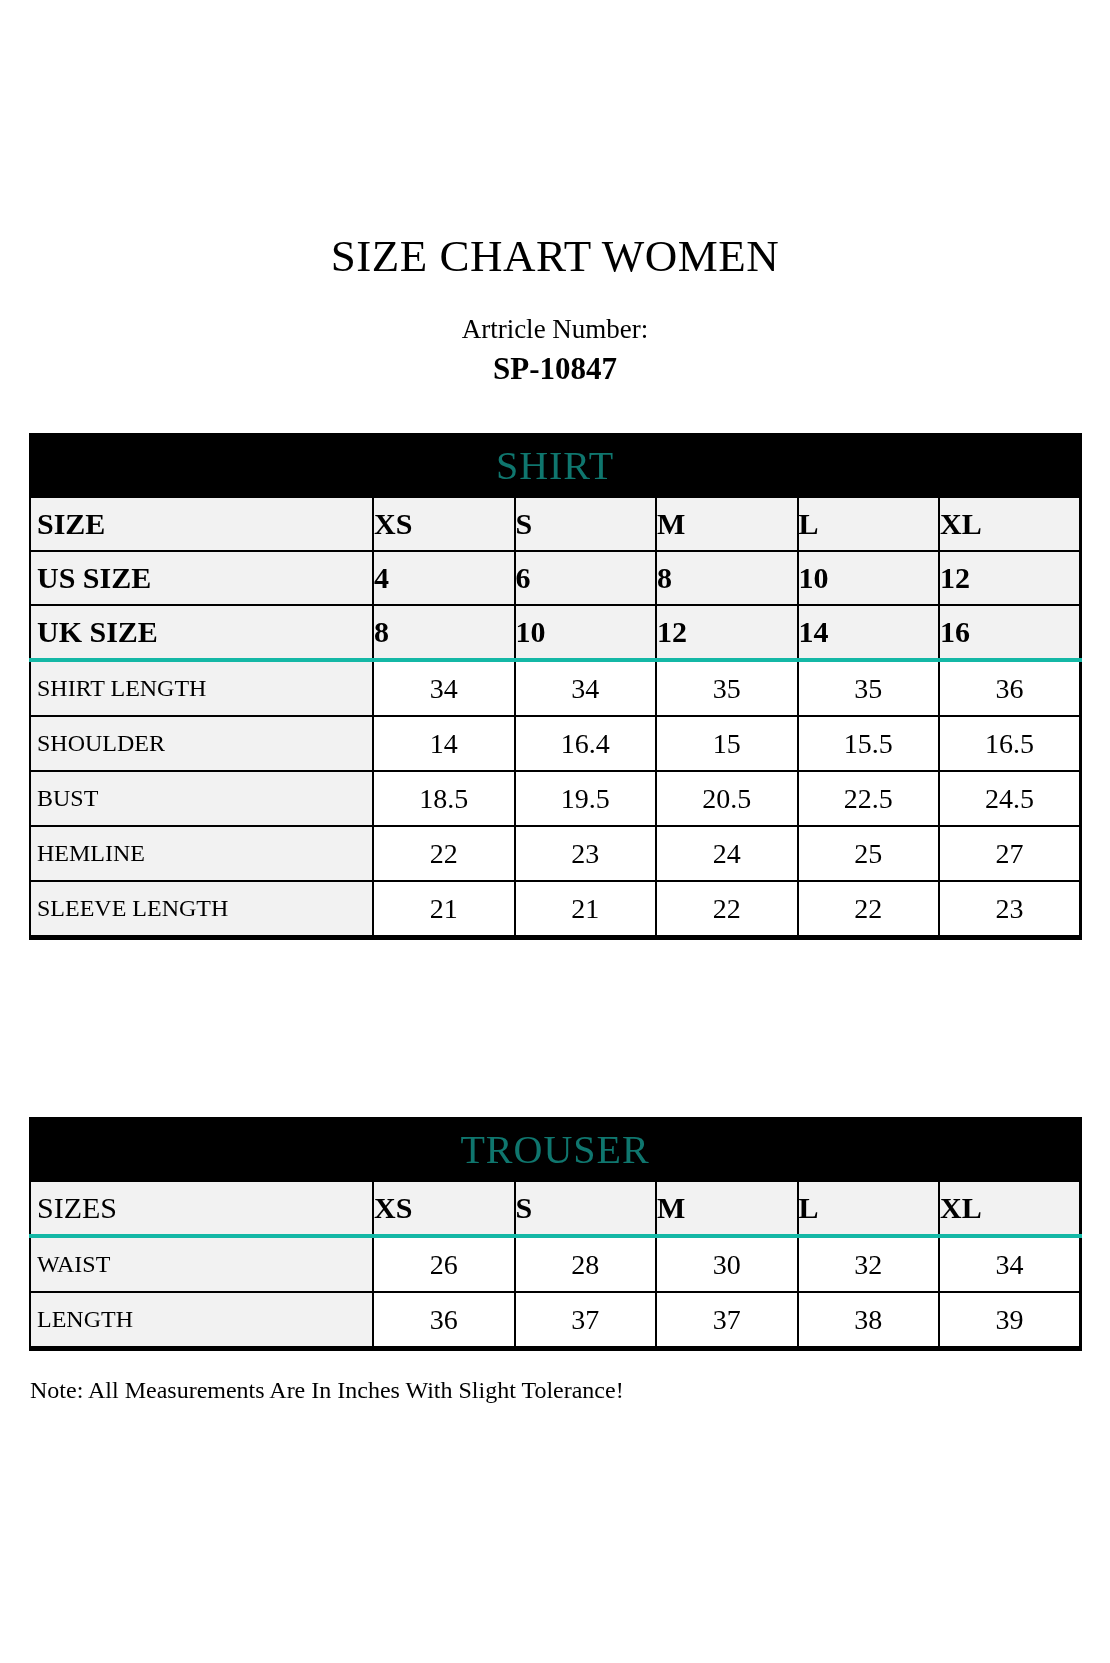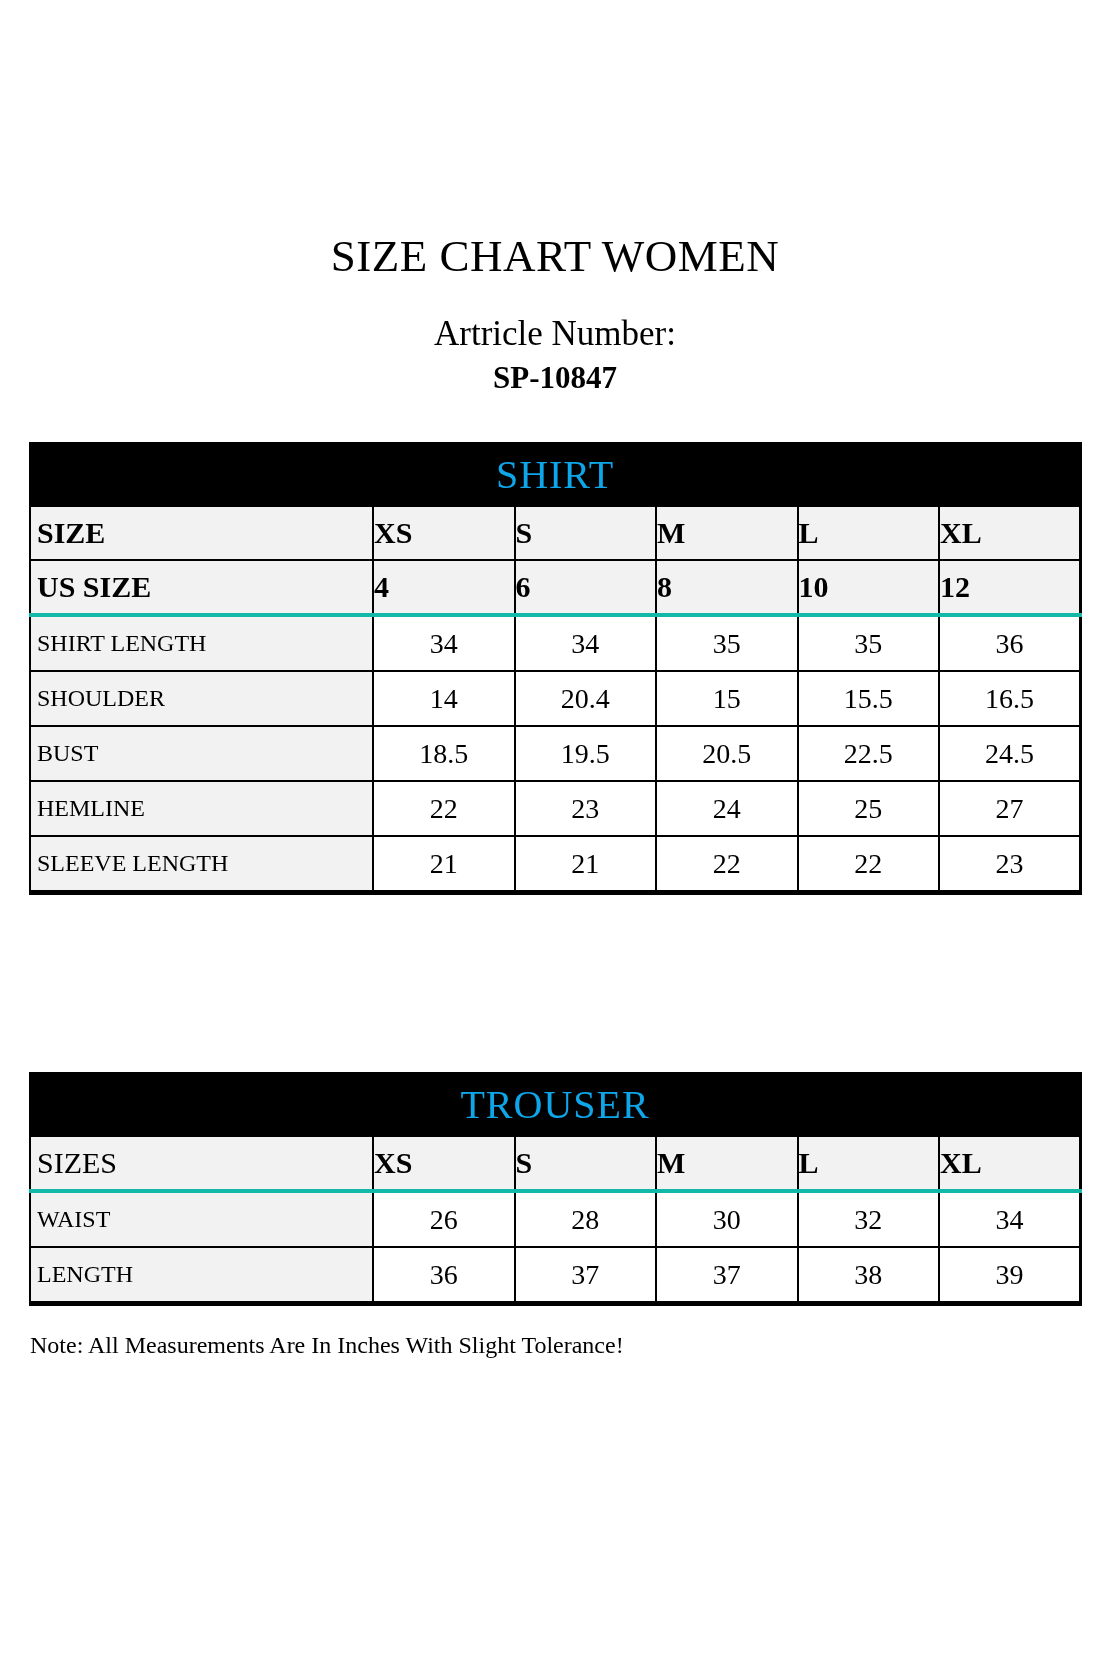--- a/index.html
+++ b/index.html
@@ -4,35 +4,35 @@
 <style>
   html, body { margin: 0; padding: 0; background: #ffffff; }
   body {
     width: 1110px; height: 1663px; overflow: hidden;
     font-family: "Liberation Serif", serif; color: #000000;
   }
   .title {
     margin: 0; padding-top: 230px; text-align: center;
     font-size: 45px; font-weight: normal; letter-spacing: 0.5px;
   }
-  .article-label { margin: 32px 0 0 0; text-align: center; font-size: 35px; }
+  .article-label { margin: 32px 0 0 0; text-align: center; font-size: 27px; }
   .article-number { margin: 6px 0 0 0; text-align: center; font-size: 31px; font-weight: bold; }
 
   table.size-table {
     border-collapse: collapse; table-layout: fixed;
     width: 1053px; margin-left: 29px;
     border: 2px solid #000; border-right: 3px solid #000; border-bottom: 5px solid #000;
   }
   table.shirt   { margin-top: 46px; }
   table.trouser { margin-top: 177px; }
   col.col-label { width: 343px; }
 
   .size-table td { border: 2px solid #000; padding: 0; }
   td.black-header {
-    background: #000000; color: #0ea5e9; text-align: center;
+    background: #000000; color: #0f766e; text-align: center;
     font-size: 40px; height: 61px; letter-spacing: 1px; font-weight: normal;
   }
   tr.size-row td { background: #f2f2f2; height: 52px; }
   tr.size-row td.value-cell { font-weight: bold; font-size: 30px; text-align: left; }
   tr.size-row td.label-cell { font-weight: bold; font-size: 30px; }
   td.label-cell { text-align: left; padding-left: 6px; }
   td.label-regular { font-weight: normal !important; }
   tr.measure-row td { height: 53px; }
   tr.measure-row td.label-cell { background: #f2f2f2; font-size: 24px; font-weight: normal; }
   tr.measure-row td.value-cell { background: #ffffff; font-size: 28px; text-align: center; }
@@ -69,32 +69,40 @@
           <td class="value-cell">XL</td>
         </tr>
         <tr class="size-row">
           <td class="label-cell">US SIZE</td>
           <td class="value-cell">4</td>
           <td class="value-cell">6</td>
           <td class="value-cell">8</td>
           <td class="value-cell">10</td>
           <td class="value-cell">12</td>
         </tr>
+        <tr class="size-row">
+          <td class="label-cell">UK SIZE</td>
+          <td class="value-cell">8</td>
+          <td class="value-cell">10</td>
+          <td class="value-cell">12</td>
+          <td class="value-cell">14</td>
+          <td class="value-cell">16</td>
+        </tr>
         <tr class="measure-row">
           <td class="label-cell label-regular">SHIRT LENGTH</td>
           <td class="value-cell">34</td>
           <td class="value-cell">34</td>
           <td class="value-cell">35</td>
           <td class="value-cell">35</td>
           <td class="value-cell">36</td>
         </tr>
         <tr class="measure-row">
           <td class="label-cell label-regular">SHOULDER</td>
           <td class="value-cell">14</td>
-          <td class="value-cell">20.4</td>
+          <td class="value-cell">16.4</td>
           <td class="value-cell">15</td>
           <td class="value-cell">15.5</td>
           <td class="value-cell">16.5</td>
         </tr>
         <tr class="measure-row">
           <td class="label-cell label-regular">BUST</td>
           <td class="value-cell">18.5</td>
           <td class="value-cell">19.5</td>
           <td class="value-cell">20.5</td>
           <td class="value-cell">22.5</td>

